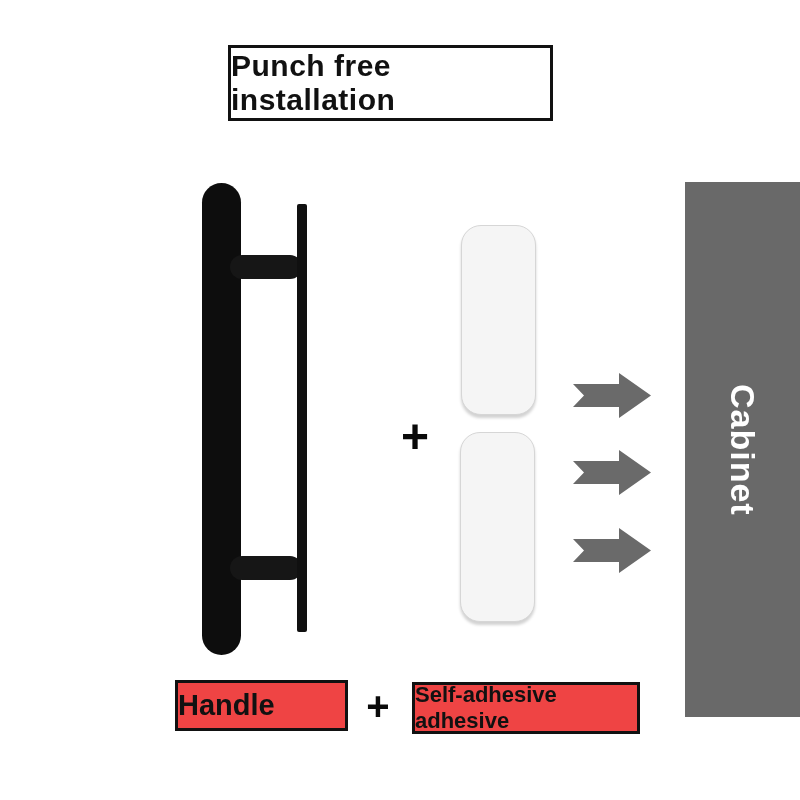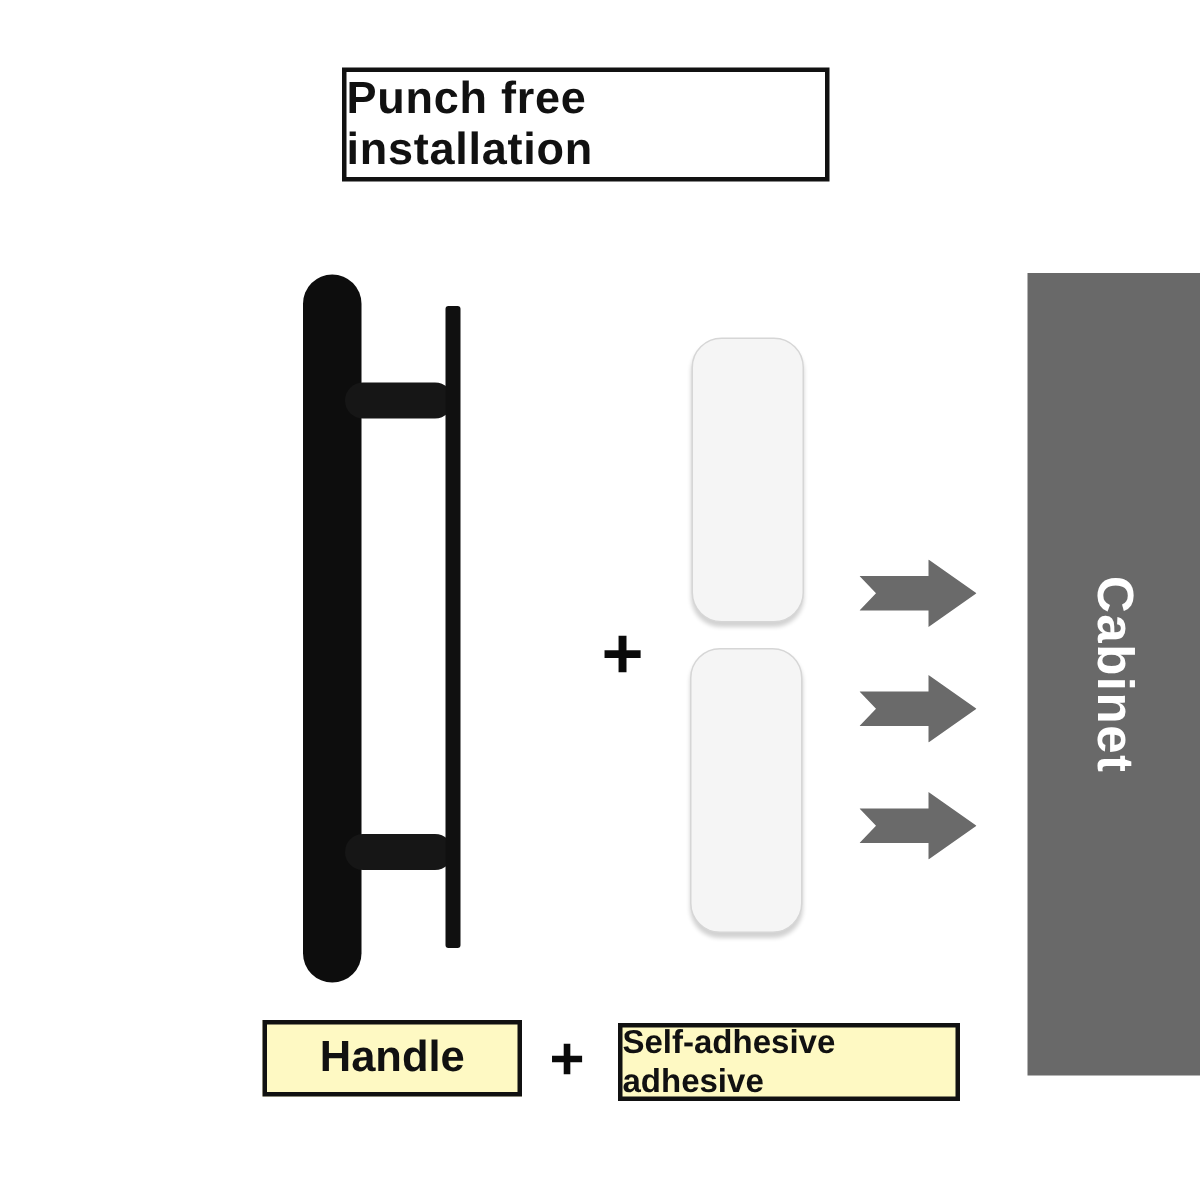--- a/index.html
+++ b/index.html
@@ -99,22 +99,22 @@
     color: #ffffff;
     font-size: 34px;
     font-weight: bold;
     letter-spacing: 1px;
   }
 
   
   .label-box {
     border: 3px solid #111111;
     box-sizing: border-box;
-    display: flex; align-items: center; justify-content: center;
-    background: #fef9c3;
+    display: flex; align-items: center; justify-content: flex-start;
+    background: #ef4444;
   }
   .label-handle {
     left: 175px; top: 680px;
     width: 173px; height: 51px;
   }
   .label-handle span {
     font-size: 29px; font-weight: bold; color: #111111;
   }
   .label-adhesive {
     left: 400px; top: 682px;

